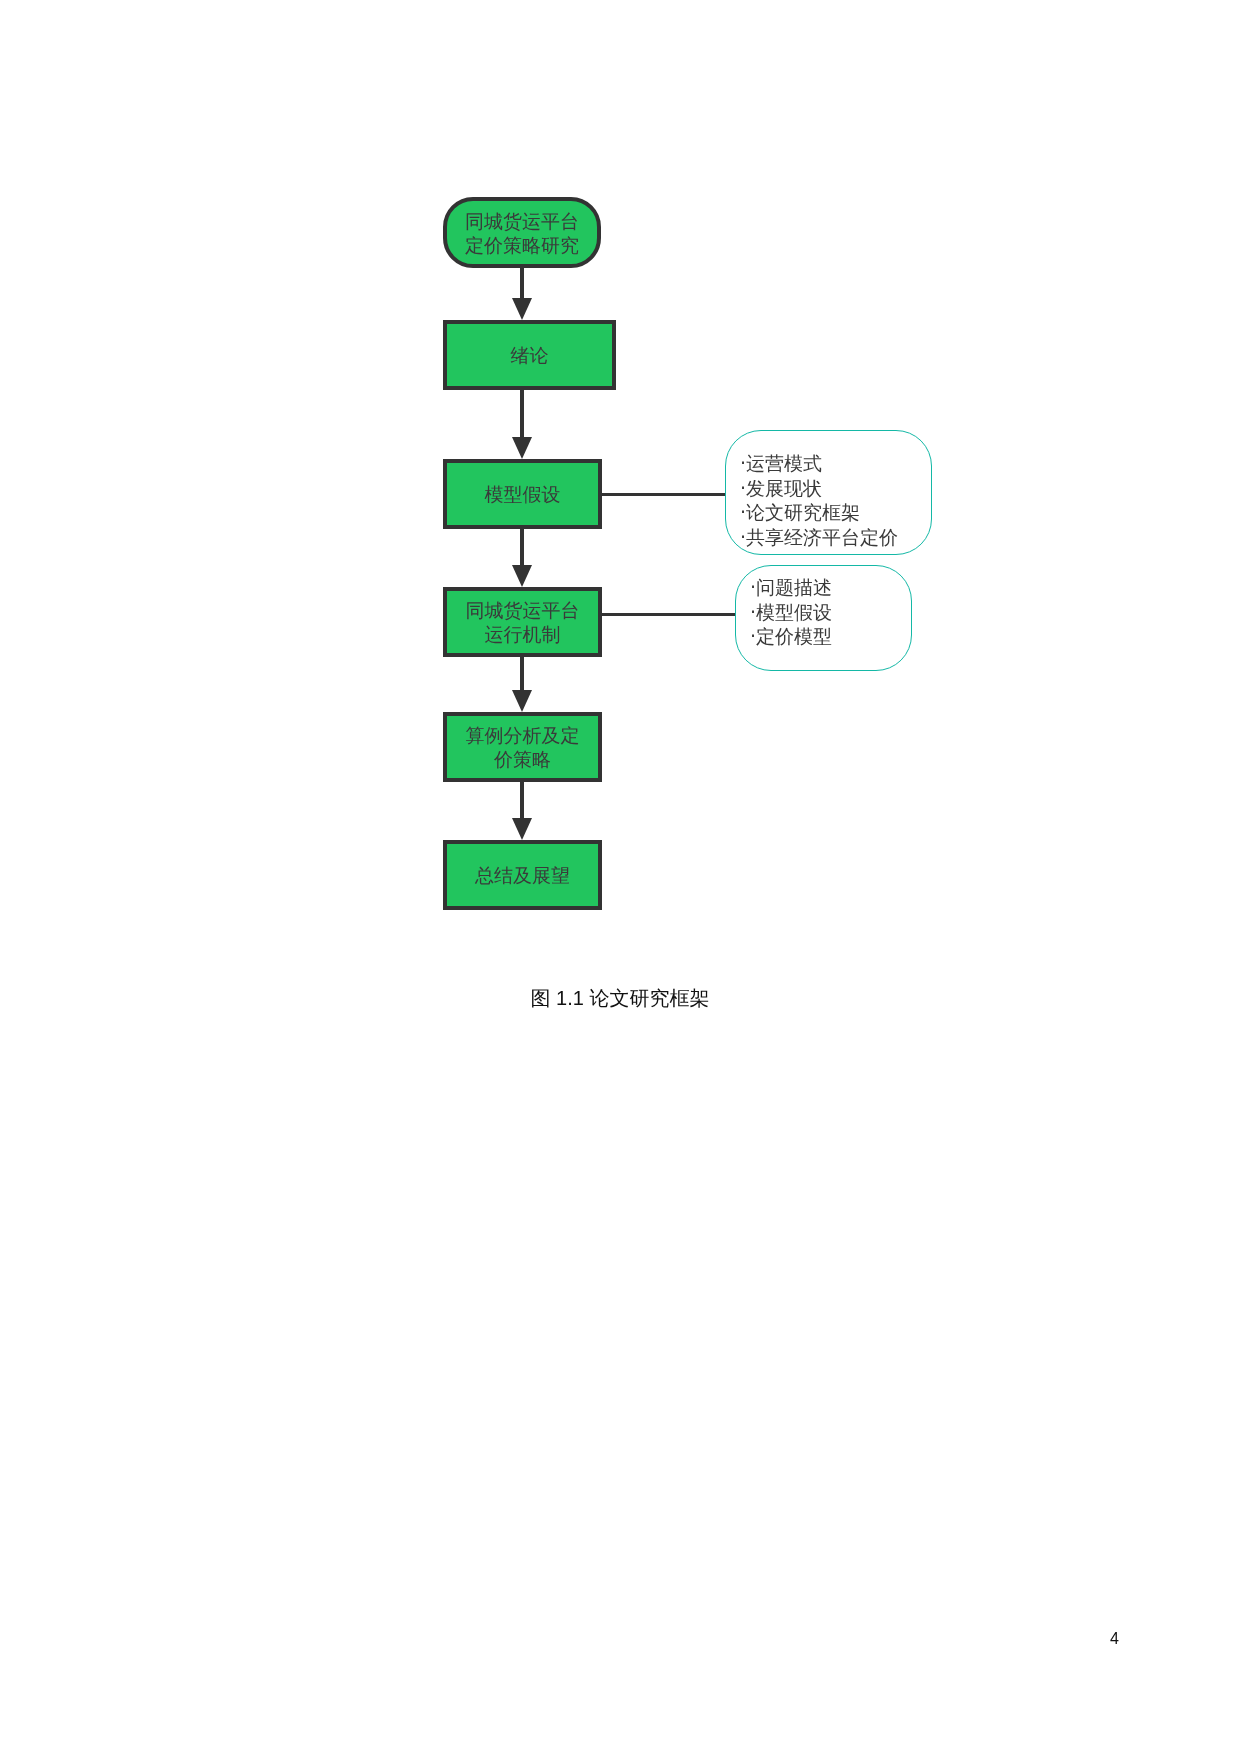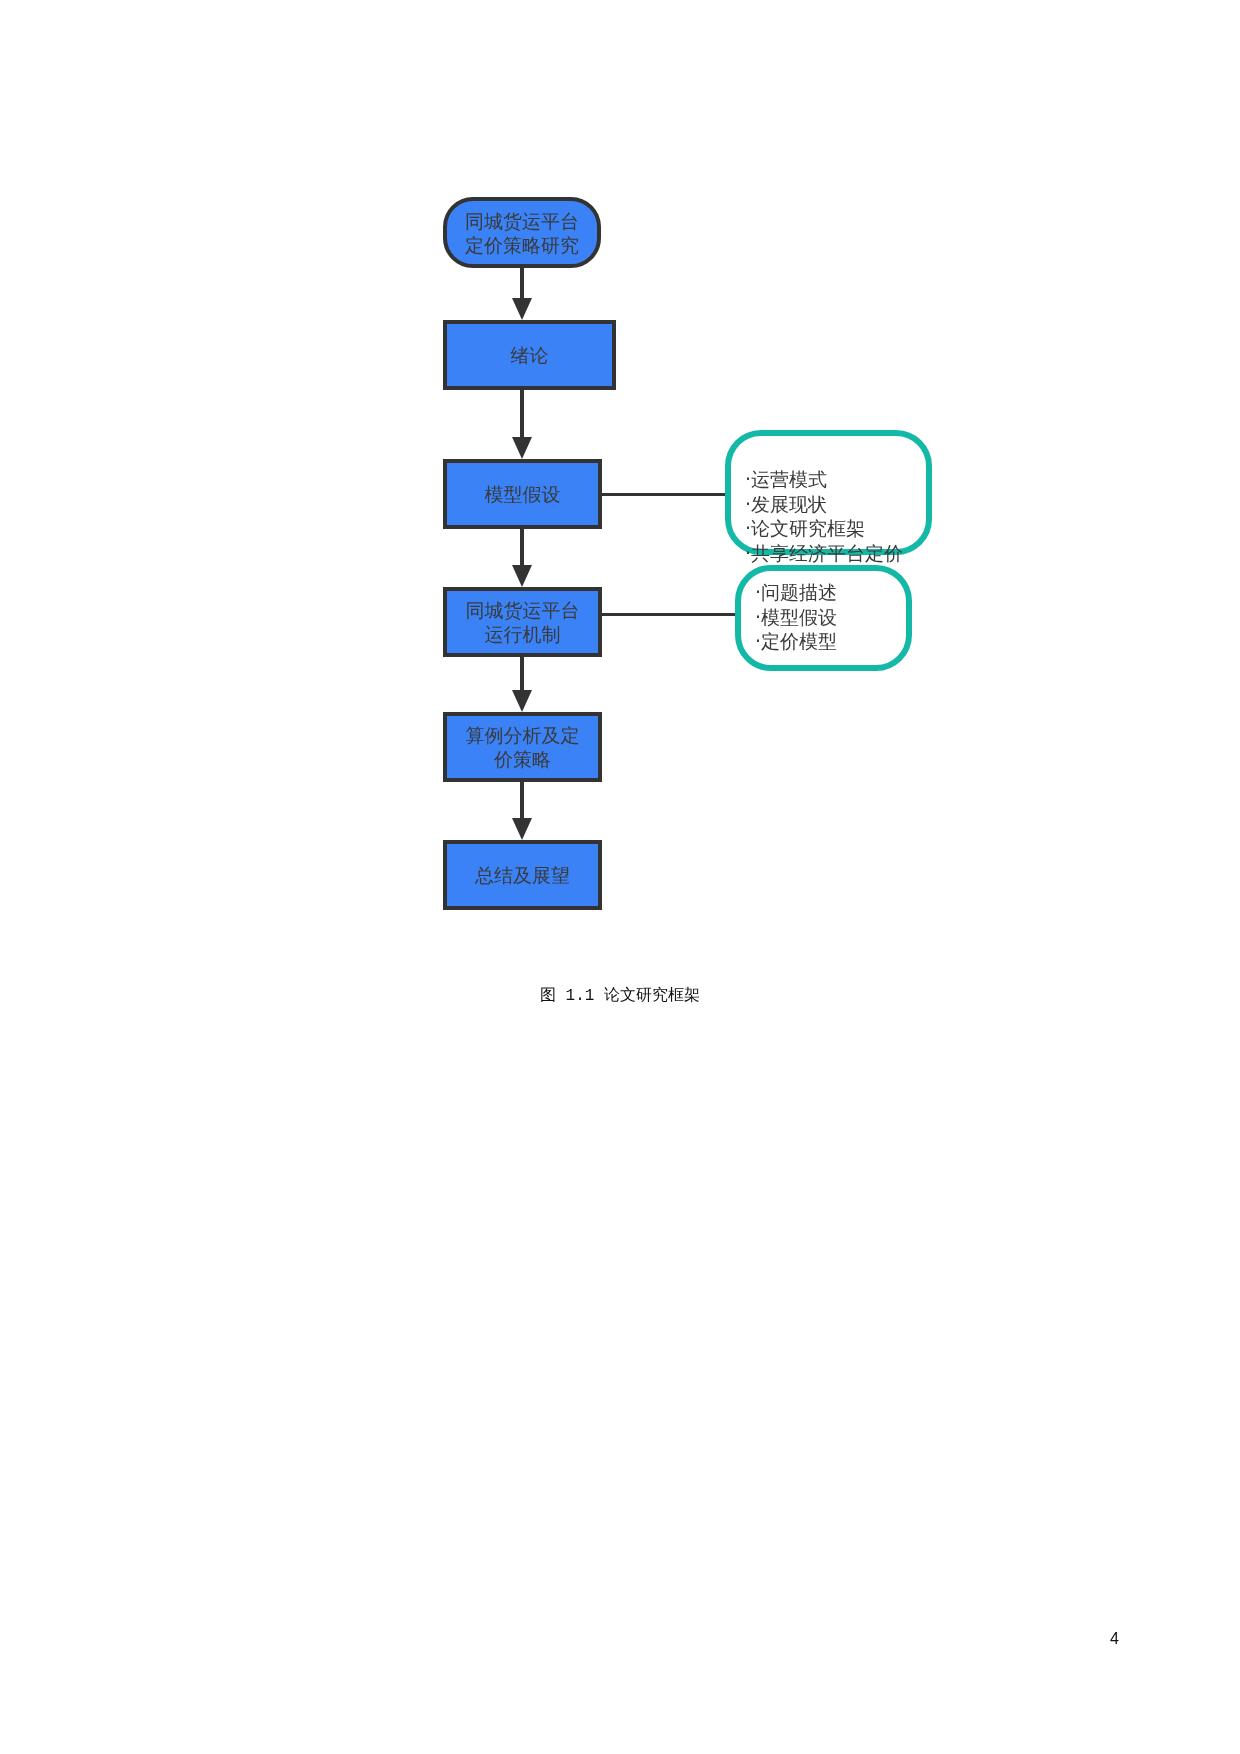--- a/index.html
+++ b/index.html
@@ -1,35 +1,35 @@
 <!DOCTYPE html>
 <html><head>
 <meta charset="utf-8">
 <style>
   html, body { margin:0; padding:0; background:#ffffff; }
   body { width:1240px; height:1754px; position:relative; overflow:hidden;
          font-family:"DejaVu Sans", "Liberation Sans", sans-serif; color:#333; }
   .node { position:absolute; box-sizing:border-box; border:4px solid #333;
-          background:#3b82f6; display:flex; align-items:center; justify-content:center;
+          background:#22c55e; display:flex; align-items:center; justify-content:center;
           text-align:center; font-size:19px; line-height:24px; color:#3a3a3a; }
   .node.rect { border-radius:0; }
   .node.pill { border-radius:30px; }
   .node .txt { white-space:pre-line; }
-  .side { position:absolute; box-sizing:border-box; border:6px solid #14b8a6;
+  .side { position:absolute; box-sizing:border-box; border:1px solid #14b8a6;
           background:#fff; border-radius:36px; font-size:19px; line-height:24.5px;
-          color:#3a3a3a; padding:31px 0 0 14px; }
+          color:#3a3a3a; padding:20px 0 0 14px; }
   .side .item { white-space:nowrap; }
   .side .item::before { content:"·"; }
   .vline { position:absolute; width:4px; background:#333; }
   .hline { position:absolute; height:3px; background:#333; }
   .arrow { position:absolute; width:0; height:0;
            border-left:10px solid transparent; border-right:10px solid transparent;
            border-top:22px solid #333; }
   .caption { position:absolute; left:0; width:1240px; top:985px; text-align:center;
-             font-family:Liberation Mono, monospace; font-size:16px; color:#111; }
+             font-family:Liberation Sans, sans-serif; font-size:20px; color:#111; }
   .pagenum { position:absolute; left:1110px; top:1630px; font-size:16px; color:#111;
              font-family:"Liberation Sans", sans-serif; }
 </style>
 </head>
 <body>
 
 <div class="node pill" style="left:443px; top:197px; width:158px; height:71px;">
   <span class="txt">同城货运平台
 定价策略研究</span>
 </div>

